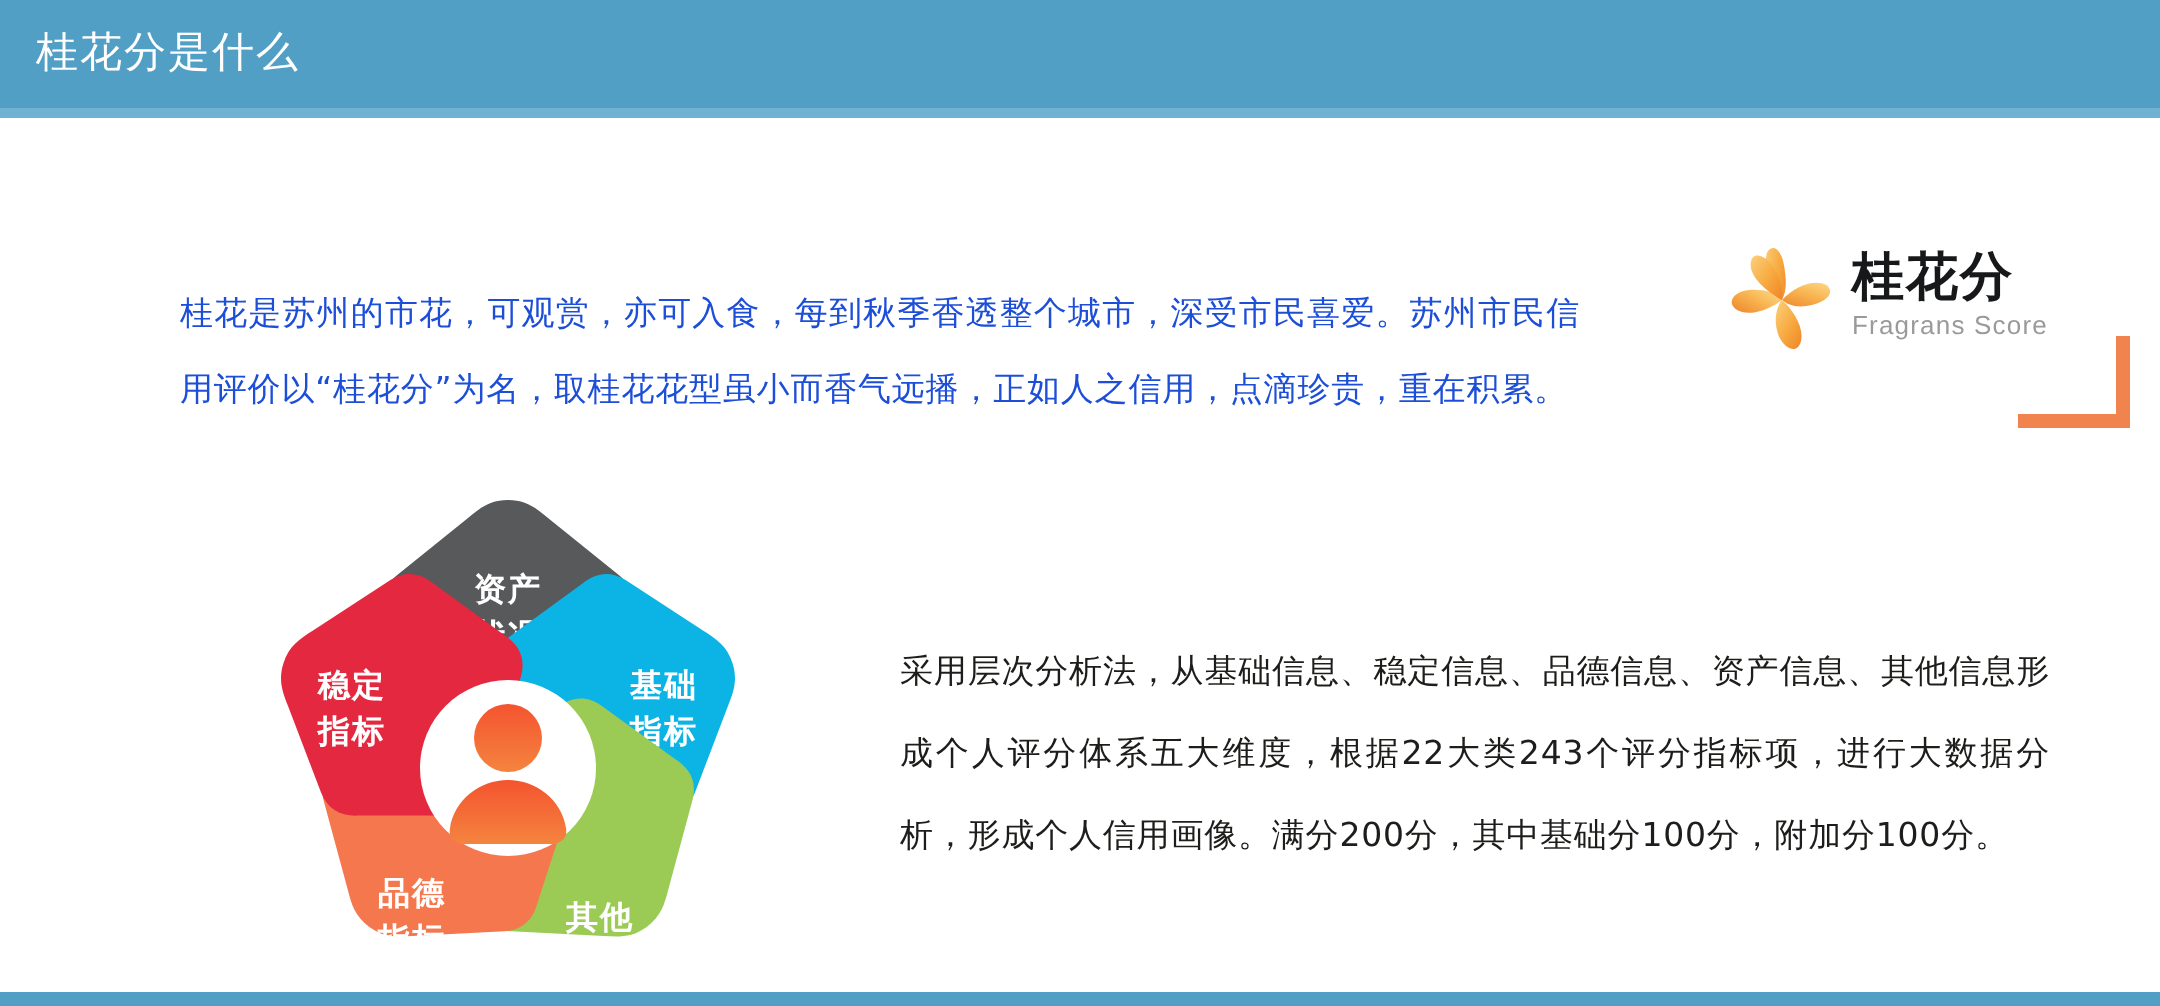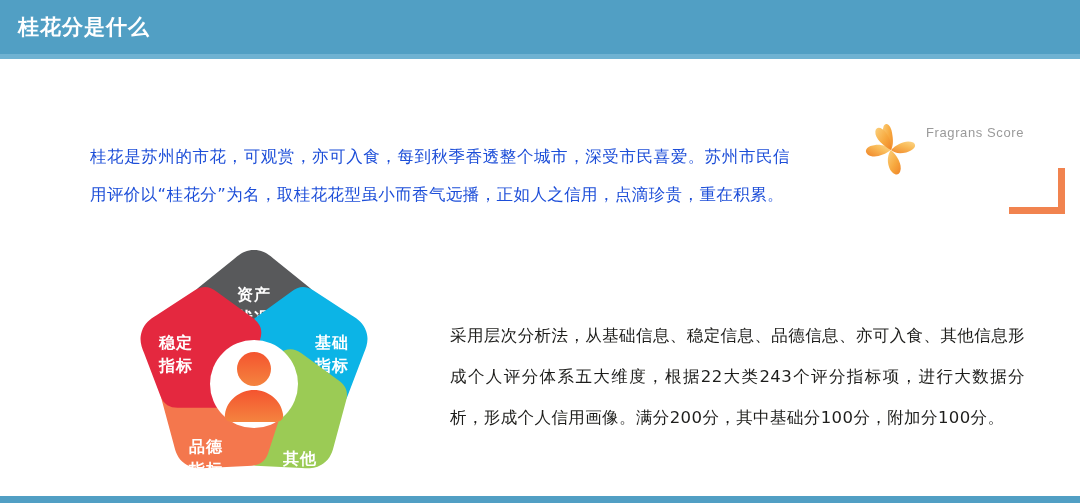--- a/index.html
+++ b/index.html
@@ -31,21 +31,21 @@
     width: 1080px;
     height: 5px;
     background: #6fb2d2;
   }
   .header-title {
     position: absolute;
     left: 18px;
     top: 14px;
     font-size: 21px;
     line-height: 26px;
-    font-weight: bold;
+    font-weight: normal;
     color: #ffffff;
     letter-spacing: 1px;
     white-space: nowrap;
   }
 
   
   .intro-paragraph {
     position: absolute;
     left: 90px;
     top: 138px;
@@ -191,20 +191,21 @@
       <g>
         <path d="M29,28 C24,20 22,10 26,3 C30,-1 33,4 33,11 C33,19 32,24 29,28 Z" fill="url(#petalGrad)" transform="rotate(-10 29 28)"></path>
         <path d="M29,28 C36,22 46,19 52,23 C56,27 51,31 44,32 C36,33 32,31 29,28 Z" fill="url(#petalGrad2)" transform="rotate(-6 29 28)"></path>
         <path d="M29,28 C35,33 41,42 39,49 C37,55 31,52 28,46 C25,39 26,32 29,28 Z" fill="url(#petalGrad)" transform="rotate(2 29 28)"></path>
         <path d="M29,28 C22,34 12,38 6,34 C1,30 6,25 13,24 C21,23 26,25 29,28 Z" fill="url(#petalGrad2)" transform="rotate(4 29 28)"></path>
         <path d="M29,28 C22,24 13,16 14,9 C15,3 21,5 25,11 C29,17 30,24 29,28 Z" fill="url(#petalGrad)" transform="rotate(-2 29 28)"></path>
       </g>
     </svg>
   </div>
   <div class="logo-text-wrap">
+    <div class="logo-name">桂花分</div>
     <div class="logo-sub">Fragrans Score</div>
   </div>
 </div>
 
 <div class="corner-bracket">
   <div class="v-stroke"></div>
   <div class="h-stroke"></div>
 </div>
 
 <div class="flower-diagram">
@@ -262,15 +263,15 @@
     <g>
       <circle cx="146" cy="140" r="44" fill="#ffffff"></circle>
       <g>
         <circle cx="146" cy="125" r="17" fill="url(#personGrad)"></circle>
         <path d="M146,146 C160,146 173,156 175,170 C176,176 172,178 166,178 L126,178 C120,178 116,176 117,170 C119,156 132,146 146,146 Z" fill="url(#personGrad)"></path>
       </g>
     </g>
   </svg>
 </div>
 
-<div class="body-paragraph">采用层次分析法，从基础信息、稳定信息、品德信息、亦可入食、其他信息形成个人评分体系五大维度，根据22大类243个评分指标项，进行大数据分析，形成个人信用画像。满分200分，其中基础分100分，附加分100分。</div>
+<div class="body-paragraph">采用层次分析法，从基础信息、稳定信息、品德信息、资产信息、其他信息形成个人评分体系五大维度，根据22大类243个评分指标项，进行大数据分析，形成个人信用画像。满分200分，其中基础分100分，附加分100分。</div>
 
 <div class="footer-rule"></div>
 
 </body></html>

